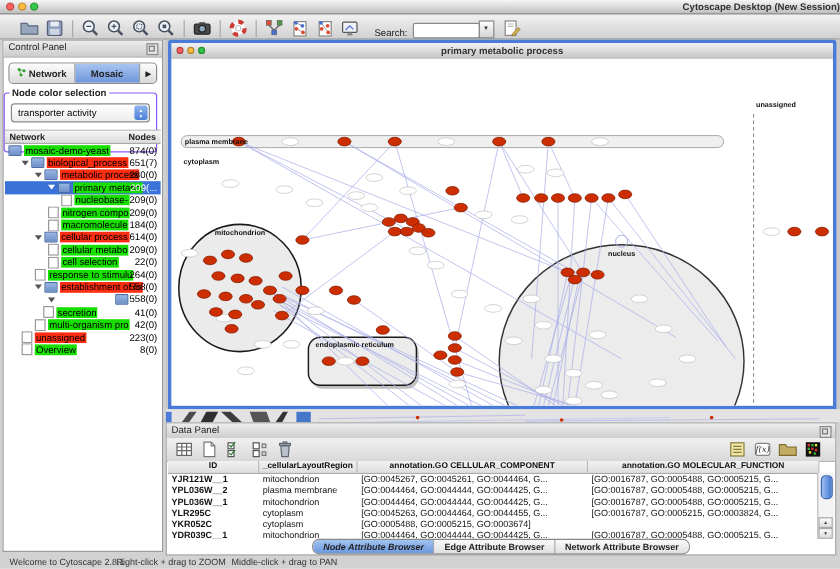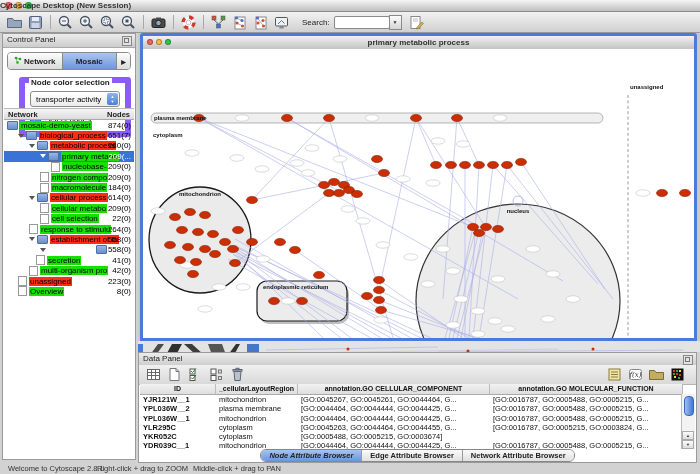--- a/index.html
+++ b/index.html
@@ -2,25 +2,25 @@
 <html><head>
 <meta charset="utf-8">
 <style>
   html,body{margin:0;padding:0;}
   body{width:700px;height:474px;position:relative;overflow:hidden;background:#d2d2d2;
        font-family:"Liberation Sans",sans-serif;-webkit-font-smoothing:antialiased;}
   
   .titlebar{position:absolute;left:0;top:0;width:700px;height:11px;
     background:linear-gradient(#f5f5f5,#bfbfbf);border-bottom:1px solid #8a8a8a;z-index:5;}
   .light{position:absolute;top:2px;width:7px;height:7px;border-radius:50%;border:1px solid rgba(0,0,0,.25);box-sizing:border-box;}
-  .title-text{position:absolute;left:0;width:100%;text-align:left;font-size:8px;font-weight:bold;color:#333;top:1px;}
+  .title-text{position:absolute;left:0;width:100%;text-align:right;font-size:8px;font-weight:bold;color:#333;top:1px;}
   
   .toolbar{position:absolute;left:0;top:12px;width:700px;height:21px;box-sizing:border-box;
     background:linear-gradient(#f2f2f2,#d0d0d0);border-bottom:1px solid #979797;
-    display:flex;align-items:center;padding-left:6px;}
+    display:flex;align-items:flex-end;padding-left:16px;}
   .tbicon{width:17px;height:17px;display:inline-block;margin-right:4px;flex:none;}
   .tbicon svg{width:100%;height:100%;display:block;}
   .tbsep{width:1px;height:14px;background:#a8a8a8;margin:0 6px 0 2px;flex:none;}
   .search-label{font-size:8px;color:#222;margin:0 4px 0 8px;}
   .search-input{width:50px;height:11px;font-size:8px;border:1px solid #8a8a8a;border-radius:2px;background:#fff;padding:0 2px;}
   .search-drop{width:11px;height:13px;background:linear-gradient(#fdfdfd,#d4d4d4);border:1px solid #8a8a8a;
     margin-left:-1px;font-size:5px;text-align:center;line-height:12px;color:#333;flex:none;}
   
   .control-panel{position:absolute;left:2px;top:33px;width:134px;height:427px;background:#fff;
     border:1px solid #9a9a9a;box-sizing:border-box;}
@@ -28,21 +28,21 @@
     font-size:8px;color:#222;padding:1px 4px 0 4px;position:relative;}
   .float-icon{position:absolute;right:3px;top:2px;width:8px;height:8px;border:1px solid #888;background:#e2e2e2;}
   .float-icon::after{content:"";position:absolute;left:1px;top:1px;width:3px;height:3px;border:1px solid #777;}
   .cp-tabs{display:flex;margin:4px 4px 0 4px;height:16px;border:1px solid #8a8a8a;border-radius:4px;
     overflow:hidden;font-size:8px;font-weight:bold;color:#222;}
   .cp-tab{flex:1;display:flex;align-items:center;justify-content:center;gap:2px;
     background:linear-gradient(#fdfdfd,#dadada);border-right:1px solid #8a8a8a;}
   .cp-tab.selected{background:linear-gradient(#aac6f0,#6e96dc);}
   .cp-tab-more{width:13px;display:flex;align-items:center;justify-content:center;
     background:linear-gradient(#fdfdfd,#dadada);font-size:6px;}
-  .groupbox{margin:7px 4px 0 16px;border:6px solid #8b5cf6;border-radius:3px;padding:8px 5px 6px 5px;position:relative;}
+  .groupbox{margin:7px 4px 0 0;border:1px solid #8b5cf6;border-radius:3px;padding:8px 5px 6px 5px;position:relative;}
   .groupbox-legend{position:absolute;top:-5px;left:4px;background:#fff;font-size:8px;font-weight:bold;color:#222;padding:0 2px;}
   .combo{height:14px;border:1px solid #8a8a8a;border-radius:3px;background:linear-gradient(#ffffff,#ececec);
     display:flex;align-items:center;font-size:8px;padding-left:5px;position:relative;color:#000;}
   .combo-stepper{position:absolute;right:1px;top:1px;bottom:1px;width:11px;border-radius:2px;
     background:linear-gradient(#8fb4ee,#4a7fd6);color:#fff;font-size:4px;line-height:5px;text-align:center;
     display:flex;flex-direction:column;justify-content:center;}
   .checkbox-row{display:flex;align-items:center;gap:4px;margin-top:7px;font-size:8px;color:#000;}
   .checkbox{width:9px;height:9px;border-radius:2px;background:linear-gradient(#7fa9ec,#3c74d4);
     border:1px solid #2f5fb0;color:#fff;font-size:8px;line-height:8px;text-align:center;flex:none;}
   

